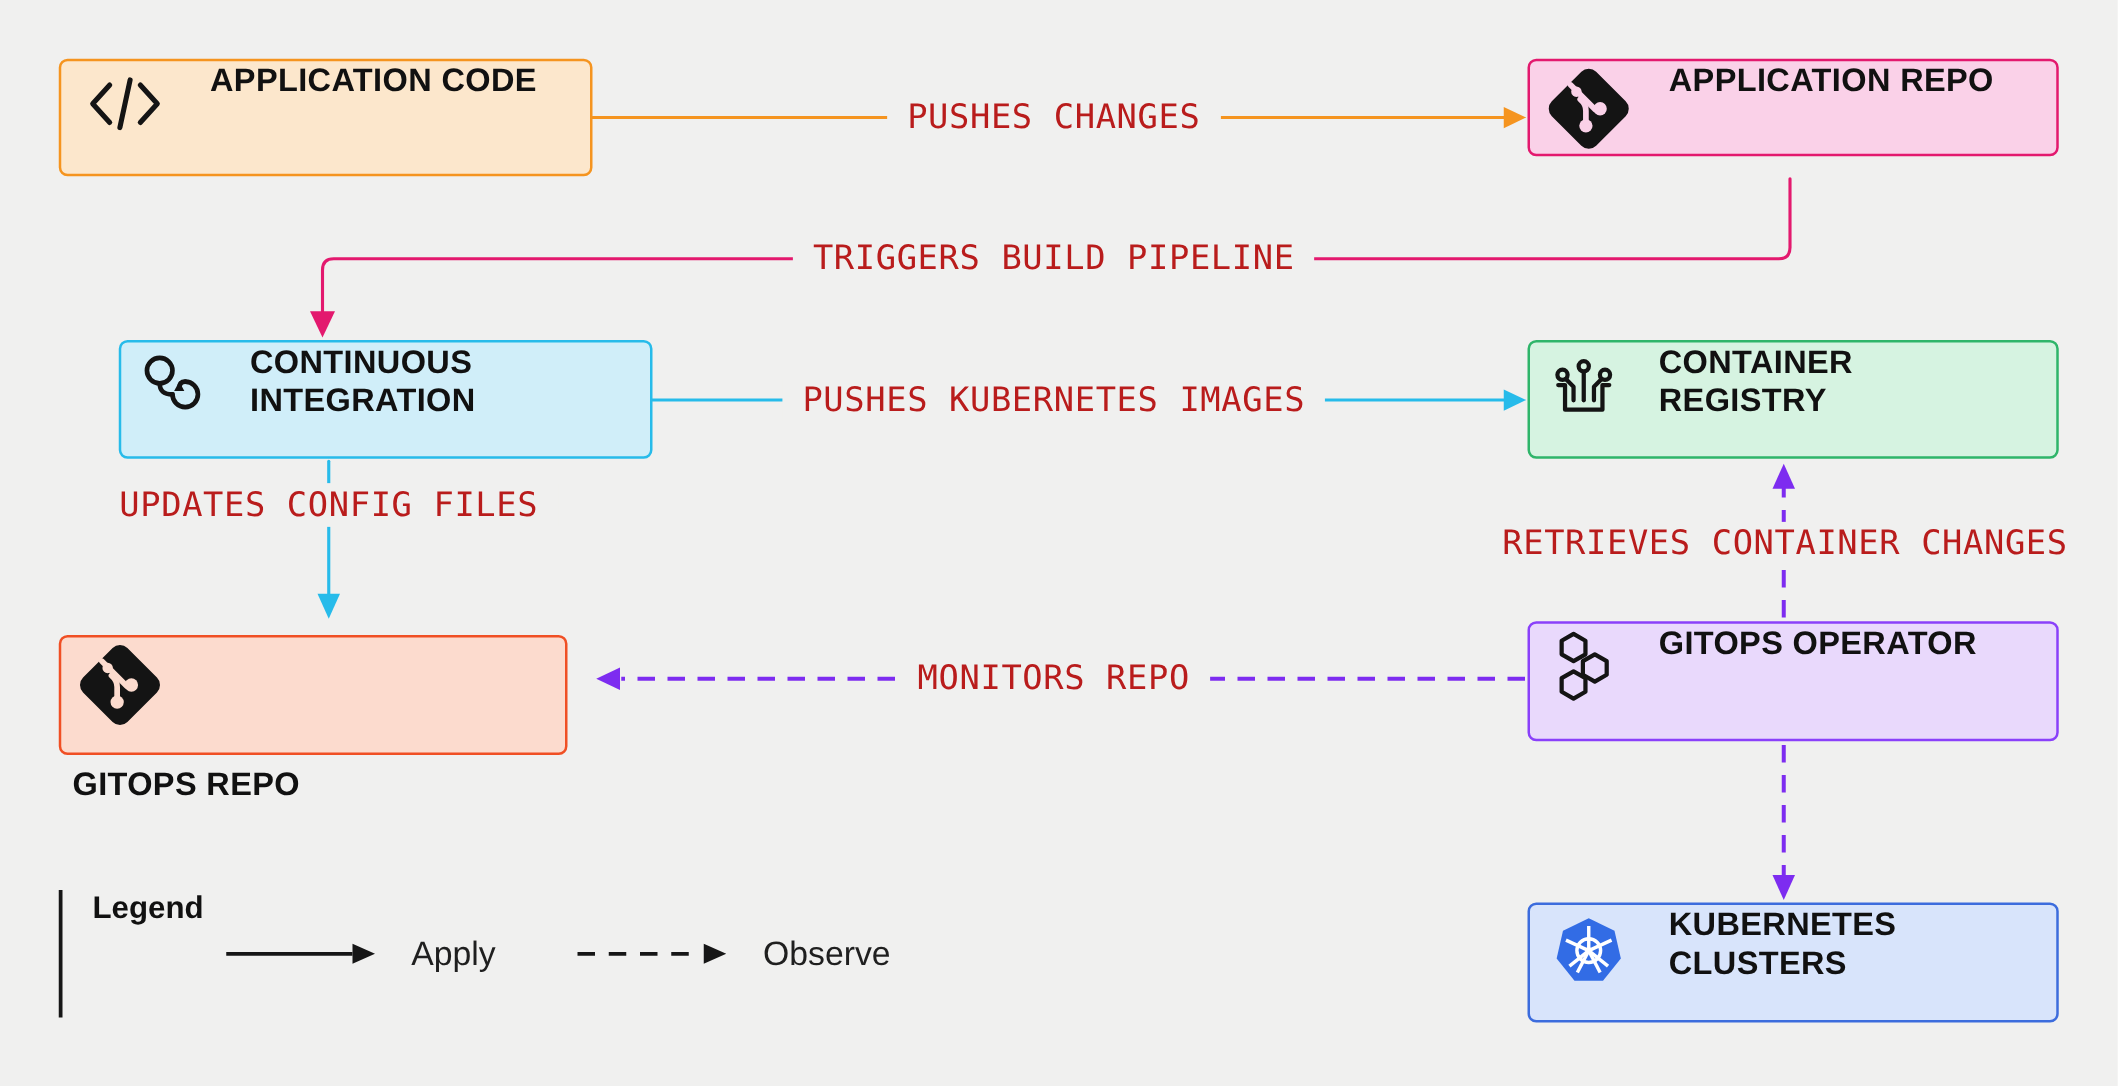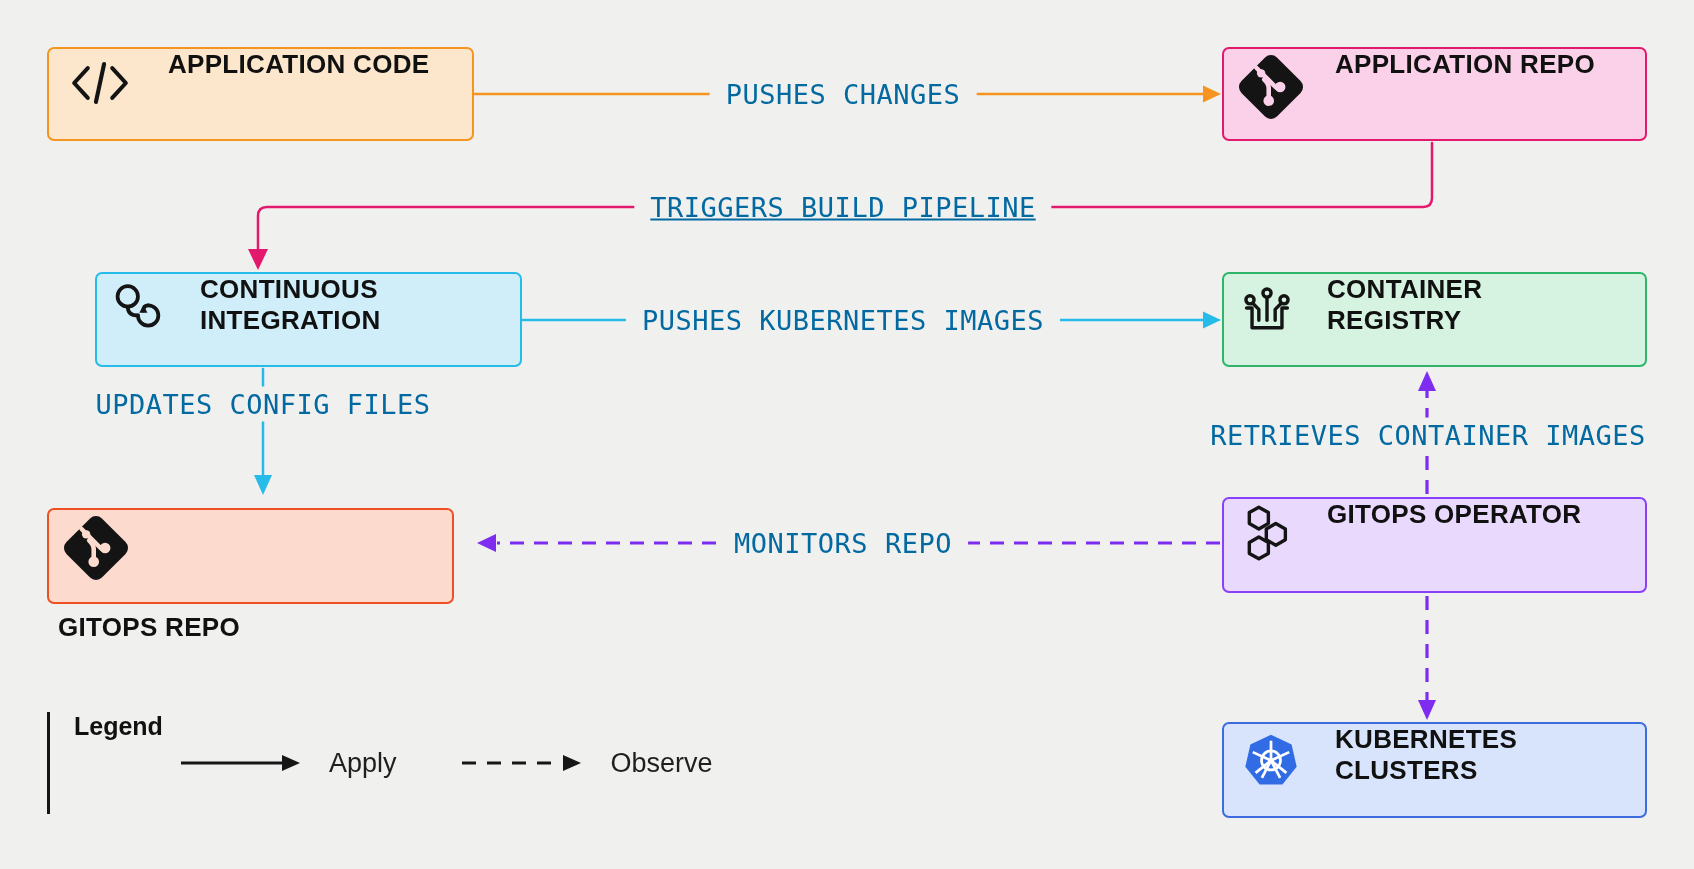--- a/index.html
+++ b/index.html
@@ -15,33 +15,33 @@
   }
   .node .icon{ width:68px; height:68px; flex:none; color:#141414; display:flex; align-items:center; justify-content:center;}
   .node .icon svg{ width:100%; height:100%; }
   .node .icon.wide{ width:84px; }
   .node .icon.big{ width:76px; height:76px; }
   .node .title{
     font-weight:700; font-size:26px; line-height:1.18; letter-spacing:.3px;
     color:#111; width:272px;
   }
   #n-app-code   {left:47px;   top:47px;  width:427px; height:94px;}
-  #n-app-repo   {left:1222px; top:47px;  width:425px; height:94px;}
+  #n-app-repo   {left:1222px; top:47px;  width:425px; height:78px;}
   #n-ci         {left:47px;   top:272px; width:427px; height:95px;margin-left:48px;}
   #n-registry   {left:1222px; top:272px; width:425px; height:95px;}
   #n-gitops-repo{left:47px;   top:508px; width:407px; height:96px;flex-direction:column;}
   #n-operator   {left:1222px; top:497px; width:425px; height:96px;}
   #n-k8s        {left:1222px; top:722px; width:425px; height:96px;}
 
   
   .connectors{ position:absolute; left:0; top:0; }
   .edge-label{
     position:absolute; transform:translate(-50%,-50%);
     font-family:"DejaVu Sans Mono", monospace;
-    font-size:27px; letter-spacing:.5px; color:#0369a1;
+    font-size:27px; letter-spacing:.5px; color:#b91c1c;
     padding:2px 16px; white-space:nowrap;
   }
   
   .legend{
     position:absolute; left:47px; top:712px; height:102px;
     border-left:3px solid #161616; padding-left:24px;
     display:flex; flex-direction:row; justify-content:center; gap:16px;
   }
   .legend .legend-title{ font-weight:700; font-size:25px; color:#111; }
   .legend .legend-row{ display:flex; align-items:center; }
@@ -86,25 +86,25 @@
       <path d="M1418 391 L1436 391 L1427 371 Z" stroke="none" fill="#7d2cf0"></path>
     </g>
 
     <g fill="none" stroke-width="3.2" stroke="#7d2cf0">
       <path d="M1427 596 V701" stroke-dasharray="14 10"></path>
       <path d="M1418 700 L1436 700 L1427 720 Z" stroke="none" fill="#7d2cf0"></path>
     </g>
   </svg>
 
   <div class="edge-label" style="left: 843px; top: 94px; background-color: rgb(240, 240, 239);">PUSHES CHANGES</div>
-  <div class="edge-label" style="left: 843px; top: 207px; background-color: rgb(240, 240, 239); text-decoration: underline;">TRIGGERS BUILD PIPELINE</div>
+  <div class="edge-label" style="left: 843px; top: 207px; background-color: rgb(240, 240, 239);">TRIGGERS BUILD PIPELINE</div>
   <div class="edge-label" style="left: 843px; top: 320px; background-color: rgb(240, 240, 239);">PUSHES KUBERNETES IMAGES</div>
   <div class="edge-label" style="left: 263px; top: 404px; background-color: rgb(240, 240, 239);">UPDATES CONFIG FILES</div>
   <div class="edge-label" style="left: 843px; top: 543px; background-color: rgb(240, 240, 239);">MONITORS REPO</div>
-  <div class="edge-label" style="left: 1428px; top: 435px; background-color: rgb(240, 240, 239);">RETRIEVES CONTAINER IMAGES</div>
+  <div class="edge-label" style="left: 1428px; top: 435px; background-color: rgb(240, 240, 239);">RETRIEVES CONTAINER CHANGES</div>
 
   <div class="node" id="n-app-code" style="background-color: rgb(252, 231, 204); border-color: rgb(245, 148, 31);">
     <span class="icon wide">
       <svg viewBox="0 0 100 100" fill="none" stroke="currentColor" stroke-width="6" stroke-linecap="round" stroke-linejoin="round">
         <path d="M32 28 L12 50 L32 72"></path>
         <path d="M68 28 L88 50 L68 72"></path>
         <path d="M56 22 L44 78"></path>
       </svg>
     </span>
     <span class="title">APPLICATION CODE</span>

